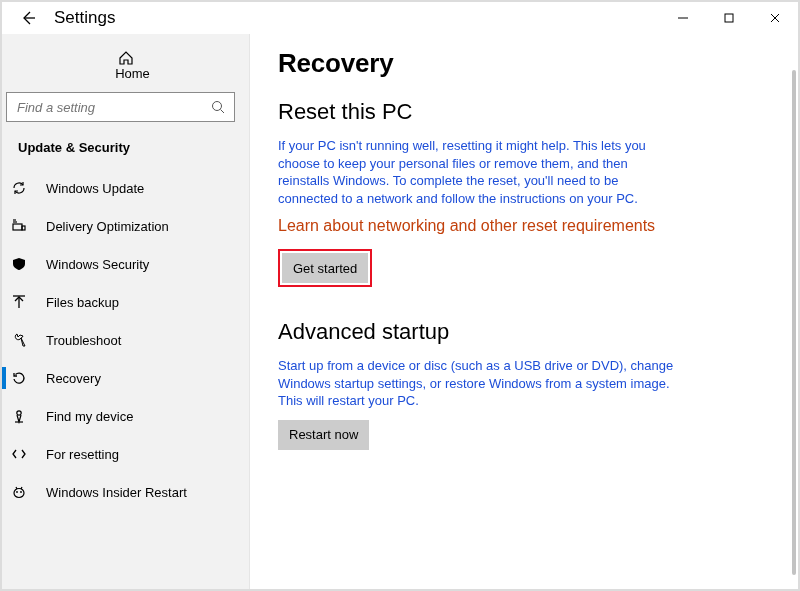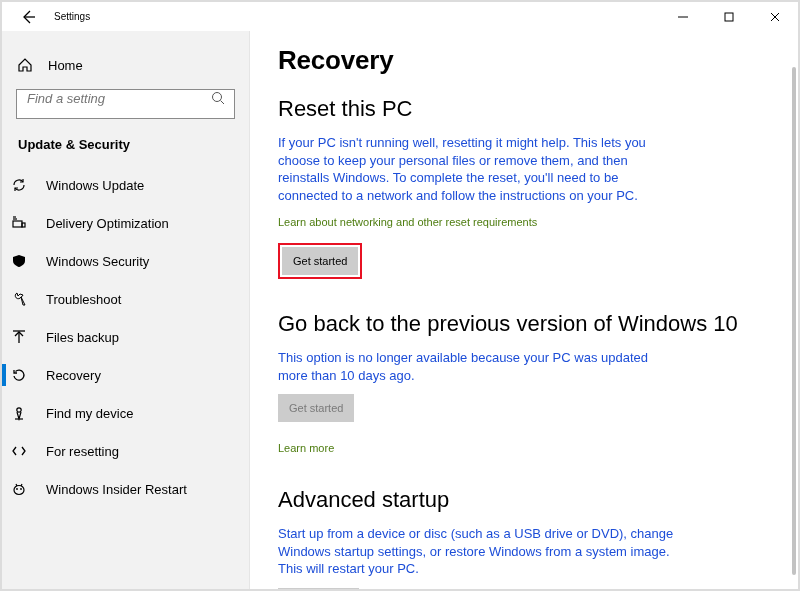--- a/index.html
+++ b/index.html
@@ -20,21 +20,21 @@
     height: 32px;
     display: flex;
     align-items: center;
     padding-left: 14px;
   }
   .titlebar .back {
     width: 24px; height:24px; display:flex; align-items:center; justify-content:center;
     cursor:pointer;
   }
   .titlebar .title {
-    font-size: 10px;
+    font-size: 17px;
     margin-left: 14px;
     color:#000;
   }
   .winbtns {
     margin-left:auto;
     display:flex;
     height:100%;
   }
   .winbtn {
     width: 46px;
@@ -57,29 +57,30 @@
     display:flex;
     flex-direction:column;
   }
   .side-home {
     display:flex;
     align-items:center;
     height: 36px;
     padding-left: 14px;
     cursor:pointer;
     font-size:13px;
+    flex-direction:column;
   }
   .side-home .ic { width:18px; display:flex; justify-content:center; margin-right:14px;}
   .search-wrap {
-    margin: 6px 14px 12px 14px;
+    margin: 6px 14px 12px 4px;
     height: 30px;
     border:1px solid #8a8a8a;
     background:#fff;
     display:flex;
-    align-items:flex-start;
+    align-items:center;
     padding: 0 8px;
   }
   .search-wrap input {
     flex:1;
     border:none;
     outline:none;
     font-size:13px;
     font-style:italic;
     color:#6b6b6b;
     background:transparent;
@@ -139,36 +140,36 @@
     margin: 0 0 12px 0;
   }
   p.bodytext {
     font-size:13px;
     margin:0 0 10px 0;
     max-width: 400px;
     line-height:1.35;
     color:#1d4ed8;
   }
   a.link {
-    color:#4d7c0f;
+    color:#c2410c;
     text-decoration:none;
-    font-size:11px;
+    font-size:16px;
     cursor:pointer;
     display:inline-block;
   }
   .btn {
     display:inline-flex;
     align-items:center;
     justify-content:center;
     min-width:72px;
-    height:28px;
-    padding:0 10px;
+    height:20px;
+    padding:14px 10px;
     background:#ccc;
     border:1px solid #ccc;
-    font-size:11px;
+    font-size:13px;
     cursor:pointer;
     font-family:inherit;
   }
   .btn.disabled{
     background:#ccc;
     color:#7a7a7a;
     cursor:default;
   }
   .highlight-red {
     border:2px solid #e81123;
@@ -254,34 +255,34 @@
         <span class="ic">
             <svg class="ico" viewBox="0 0 16 16">
               <path d="M8 2 L14 4 V8 C14 12 8 14 8 14 C8 14 2 12 2 8 V4 Z" fill="#000"></path>
             </svg>
           </span>
         <span>Windows Security</span>
       </div>
       <div class="navitem">
         <span class="ic">
             <svg class="ico" viewBox="0 0 16 16">
-              <path d="M10 6 a3 3 0 1 1 -4 -4 l1 3 l2 -2 l3 1 a3 3 0 0 1 -2 2 L14 14 l-2 0 Z" fill="none" stroke="#000" stroke-width="1"></path>
-            </svg>
-          </span>
-        <span>Troubleshoot</span>
-      </div>
-      <div class="navitem">
-        <span class="ic">
-            <svg class="ico" viewBox="0 0 16 16">
               <line x1="8" y1="14" x2="8" y2="3" stroke="#000" stroke-width="1.3"></line>
               <path d="M4 7 L8 3 L12 7" fill="none" stroke="#000" stroke-width="1.3"></path>
               <line x1="2" y1="2" x2="14" y2="2" stroke="#000" stroke-width="1.3"></line>
             </svg>
           </span>
         <span>Files backup</span>
+      </div>
+      <div class="navitem">
+        <span class="ic">
+            <svg class="ico" viewBox="0 0 16 16">
+              <path d="M10 6 a3 3 0 1 1 -4 -4 l1 3 l2 -2 l3 1 a3 3 0 0 1 -2 2 L14 14 l-2 0 Z" fill="none" stroke="#000" stroke-width="1"></path>
+            </svg>
+          </span>
+        <span>Troubleshoot</span>
       </div>
       <div class="navitem active">
         <span class="ic">
             <svg class="ico" viewBox="0 0 16 16">
               <path d="M3 9 a5 5 0 1 0 1.5 -4.5" fill="none" stroke="#000" stroke-width="1.3"></path>
               <path d="M3 3 v3 h3" fill="none" stroke="#000" stroke-width="1.3"></path>
             </svg>
           </span>
         <span>Recovery</span>
       </div>
@@ -324,27 +325,20 @@
       <div class="section">
         <h2 class="section-title">Reset this PC</h2>
         <p class="bodytext">If your PC isn't running well, resetting it might help. This lets you choose to keep your personal files or remove them, and then reinstalls Windows. To complete the reset, you'll need to be connected to a network and follow the instructions on your PC.</p>
         <a class="link">Learn about networking and other reset requirements</a>
         <div style="height:14px"></div>
         <span class="highlight-red">
           <button class="btn">Get started</button>
         </span>
       </div>
 
-      <div class="section">
-        <h2 class="section-title">Go back to the previous version of Windows 10</h2>
-        <p class="bodytext">This option is no longer available because your PC was updated more than 10 days ago.</p>
-        <button class="btn disabled" disabled="">Get started</button>
-        <div style="height:18px"></div>
-        <a class="link">Learn more</a>
-      </div>
 
       <div class="section" style="margin-bottom:10px;">
         <h2 class="section-title">Advanced startup</h2>
         <p class="bodytext">Start up from a device or disc (such as a USB drive or DVD), change Windows startup settings, or restore Windows from a system image. This will restart your PC.</p>
         <button class="btn">Restart now</button>
       </div>
     </div>
     <div class="fake-scroll"></div>
   </div>
 </div>

